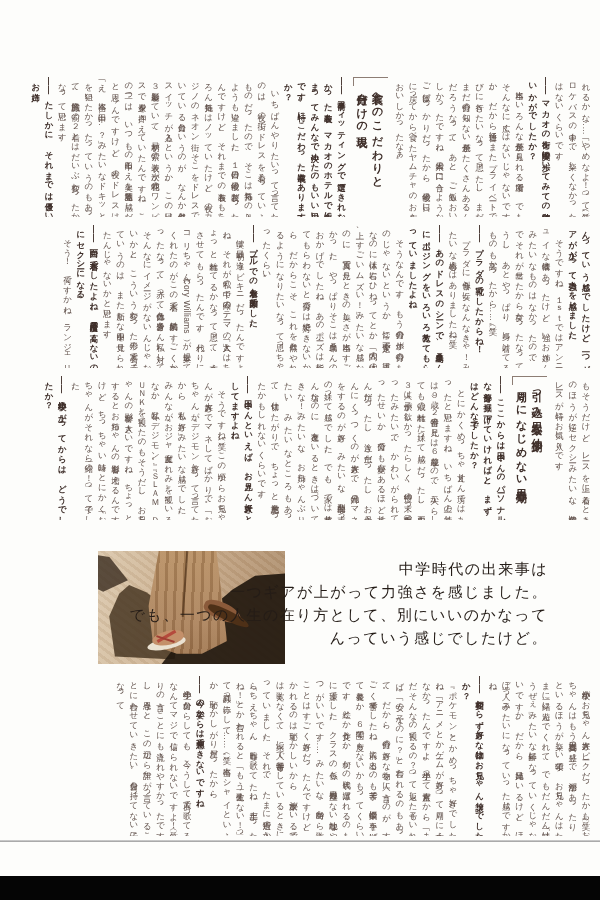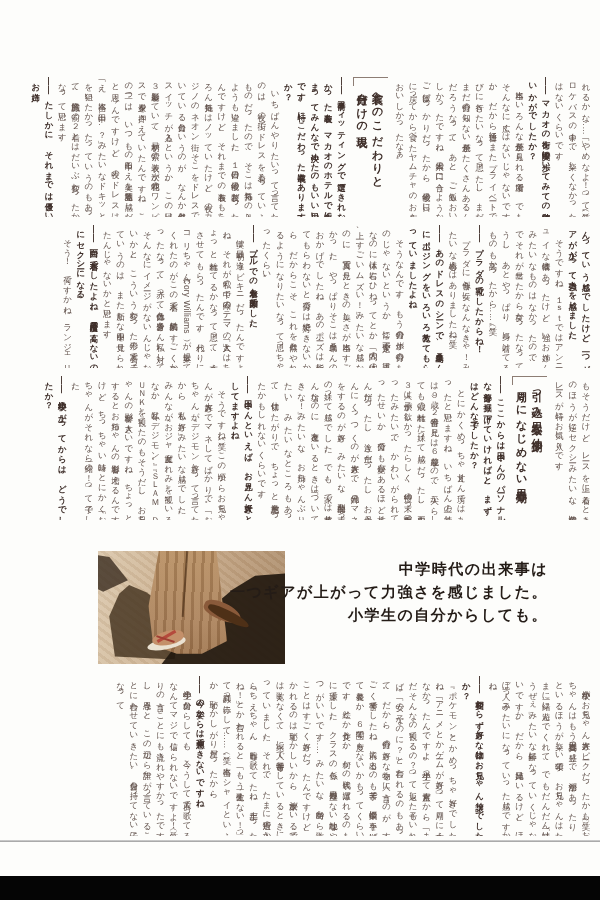--- a/index.html
+++ b/index.html
@@ -36,21 +36,21 @@
   #band1{top:77px;height:140px;}
   #band2{top:225px;height:143px;}
   #band3{top:376px;height:144px;}
   #band4{top:676px;height:160px;}
 
   
   .pullquote{
     position:absolute;top:558px;right:52px;width:420px;
     text-align:right;
     font-family:"DejaVu Serif","Liberation Serif",serif;
-    font-weight:700;font-size:15px;line-height:23px;letter-spacing:1.5px;
+    font-weight:400;font-size:15px;line-height:23px;letter-spacing:1.5px;
     color:#241c17;
   }
   .pullquote div{white-space:nowrap;}
 
   
   .photo{
     position:absolute;left:58px;top:535px;width:187px;height:113px;
     overflow:hidden;
     background:linear-gradient(100deg,#dcc9ae 0%,#cdb292 40%,#bb9c7b 72%,#ad8f6e 100%);
   }
@@ -131,21 +131,22 @@
   <div class="ph-sole-raised"></div>
   <div class="ph-sandal-white"></div>
   <div class="ph-foot-front"></div>
   <div class="ph-strap-red"></div>
   <div class="ph-strap-red2"></div>
 </figure>
 
 <div class="pullquote">
   <div>中学時代の出来事は</div>
   <div>一つギアが上がって力強さを感じました。</div>
-  <div>小学生の自分からしても。</div>
+  <div>でも、一つの人生の在り方として、別にいいのかなって</div>
+  <div>んっていう感じでしたけど。</div>
 </div>
 
 <section class="band" id="band4">
     <p class="a">小学校がお兄ちゃん大好きピークだったかも（笑）。お姉ちゃんはもう思春期真っ盛りで、部活があったり、友達といるほうが楽しい年頃で。お兄ちゃんはたまに一緒に遊んでくれて、でもだんだん「妹はうぜぇ」みたいな年齢になっていくじゃないですか。だから、兄姉はいるけど、ほぼ一人っ子みたいになっていった感じですかね。</p>
     <p class="q">――相変わらず好きな物はお兄ちゃん譲りでしたか？</p>
     <p class="a">『ポケモン』とかめっちゃ好きでしたね。「アニメとかゲームが好き」って周りに言えなかったんですよ。小学生って素直だから、「まだそんなの観てるの？」って返した子もいれば、「女の子なのに？」と言われるのもあって。だから、自分の好きな物を人に言うのが、すごく苦手でしたね。人前に出るのも苦手で、授業中に手を挙げて発表とか、６年間で一度もないかもってくらいです。絵とか作文とか、何かの代表に選ばれるのも絶対に嫌でした。クラスの係も、極力目立たない地味なやつがいいです……みたいな。当時から歌うことはすごく好きだったんですけど、聴かれるのは恥ずかしいから、家族がいる前では歌えなくて、家に一人で留守番をしているときに歌っていました。それで、たまに近所の人から「ちえちゃん、昨日も歌ってたね。上手だったね！」とか言われると、「もう一生歌えない！」って顔真っ赤にして……（笑）。本当にシャイというか、恥ずかしがり屋だったから。</p>
     <p class="q">――今の姿からは想像できないですね。</p>
     <p class="a">小学生の自分からしても、今こうして人前で歌ってるなんてマジで信じられないですよ！（笑）　周りの言うことにも流されやすかったですし、今思うと、この辺から誰かが言っていることに合わせていきたい、自分を持ってない子になって</p>
   </section>
 

